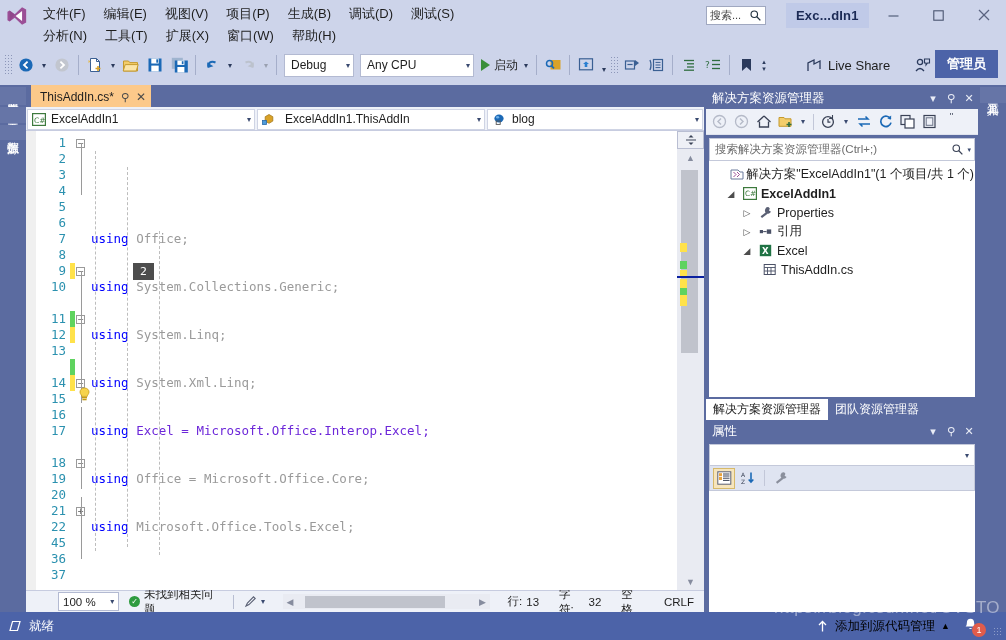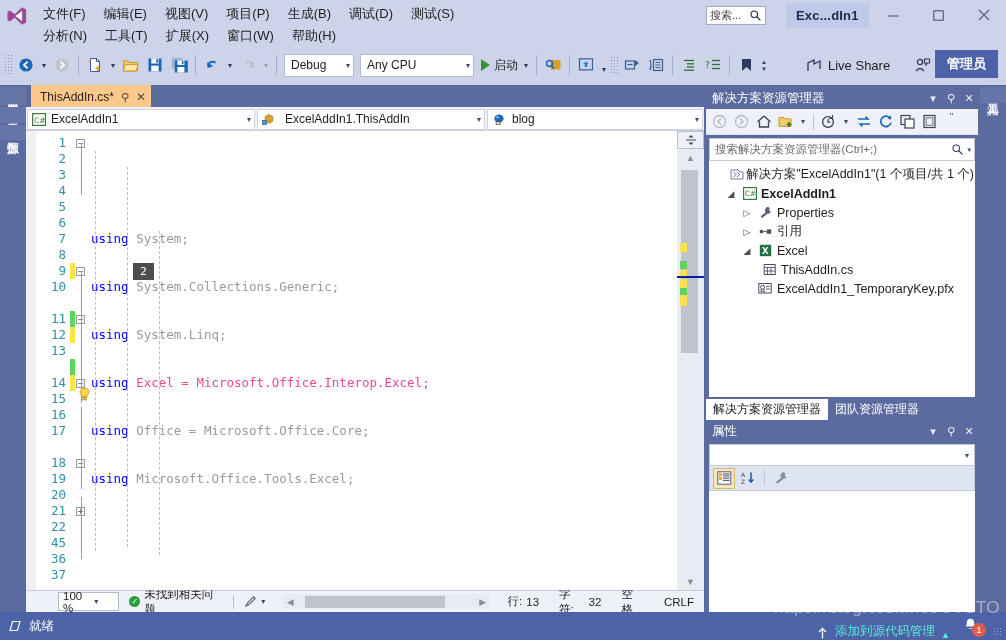--- a/index.html
+++ b/index.html
@@ -267,21 +267,21 @@
     font-family: "DejaVu Sans Mono", monospace;
     font-size: 12.5px;
     line-height: 16px;
     white-space: pre;
     position: relative;
     overflow: hidden;
   }
   .cline { height: 16px; white-space: pre; }
   .kw { color: #0000ff; }
   .grey { color: #9a9a9a; }
-  .blk { color: #ec4899; }
+  .blk { color: #6d28d9; }
   .collapsebox {
     display: inline-block;
     width: 9px; height: 9px;
     border: 1px solid #9a9a9a;
     background: #fff;
     font-size: 8px; line-height: 7px;
     text-align: center;
     color: #555;
     font-family: "DejaVu Sans", sans-serif;
     vertical-align: middle;
@@ -340,21 +340,21 @@
     border-top: 1px solid #c7cce0;
     display: flex; align-items: center;
     font-size: 11.5px; color: #1e1e1e;
     flex: 0 0 22px;
     gap: 0;
   }
   .zoomcombo {
     width: 62px; height: 19px; background: #fff;
     border: 1px solid #b3bad2; margin-left: 32px;
     display: flex; align-items: center;
-    font-size: 11.5px; padding: 0 20px 0 4px;
+    font-size: 11.5px; padding: 0 4px 0 4px;
   }
   .zoomcombo span:first-child { flex:1; }
   .statusitem { display:flex; align-items:center; gap:4px; padding: 0 10px; }
   .greencheck {
     width: 11px; height: 11px; border-radius: 50%;
     background: #2e9b3f; color:#fff;
     font-size: 8px; line-height: 11px; text-align:center;
   }
   .hsep { width: 1px; height: 14px; background: #b8bed2; }
   .hscroll {
@@ -453,22 +453,22 @@
     background: #4c63a8;
     display: flex; align-items: center;
     color: #fff; font-size: 12.5px;
     flex: 0 0 28px;
     position: relative;
     padding-left: 8px;
     gap: 7px;
   }
   .srcctl {
     position: absolute; right: 56px; top: 0;
-    height: 28px; display:flex; align-items:flex-end; gap:6px;
-    font-size: 12.5px; color:#5eead4;
+    height: 28px; display:flex; align-items:center; gap:6px;
+    font-size: 12.5px; color:#000000;
   }
   .bell-wrap { position:absolute; right: 24px; top: 5px; width: 20px; height:20px; }
   .bell-badge {
     position:absolute; right:-4px; top:6px;
     width: 14px; height: 14px; border-radius: 50%;
     background: #e05c4b; color: #fff;
     font-size: 9px; line-height:14px; text-align:center;
     font-family:"Liberation Sans",sans-serif;
   }
   .resizer {
@@ -830,23 +830,24 @@
           <div class="vsolid" style="left:6px;top:140px;height:132px"></div>
           <div class="vsolid" style="left:6px;top:276px;height:82px"></div>
           <div class="vsolid" style="left:6px;top:366px;height:62px"></div>
         </div>
 
         <div class="code-col">
           <div class="vline" style="left:4px;top:20px;height:400px"></div>
           <div class="vline" style="left:36px;top:36px;height:380px"></div>
           <div class="vline" style="left:68px;top:100px;height:324px"></div>
 
-          <div class="cline"><span class="kw">using</span> <span class="grey">System;</span></div>
+          <div class="cline"><span class="kw">using</span> <span class="grey">Office;</span></div>
           <div class="cline"><span class="kw">using</span> <span class="grey">System.Collections.Generic;</span></div>
           <div class="cline"><span class="kw">using</span> <span class="grey">System.Linq;</span></div>
+          <div class="cline"><span class="kw">using</span> <span class="grey">System.Xml.Linq;</span></div>
           <div class="cline"><span class="kw">using</span> <span class="blk">Excel = Microsoft.Office.Interop.Excel;</span></div>
           <div class="cline"><span class="kw">using</span> <span class="grey">Office = Microsoft.Office.Core;</span></div>
           <div class="cline"><span class="kw">using</span> <span class="grey">Microsoft.Office.Tools.Excel;</span></div>
           
           
           
           
           
           
           
@@ -1076,33 +1077,20 @@
                 <rect x="1.2" y="1.5" width="11" height="10" fill="#fff" stroke="#4a5166" stroke-width="1"></rect>
                 <line x1="1.2" y1="4.5" x2="12.2" y2="4.5" stroke="#4a5166" stroke-width="0.9"></line>
                 <line x1="4.5" y1="4.5" x2="4.5" y2="11.5" stroke="#4a5166" stroke-width="0.9"></line>
                 <line x1="8" y1="4.5" x2="8" y2="11.5" stroke="#4a5166" stroke-width="0.9"></line>
                 <line x1="1.2" y1="8" x2="12.2" y2="8" stroke="#4a5166" stroke-width="0.9"></line>
               </svg>
             </span>
             <span class="tlabel">ThisAddIn.cs</span>
           </div>
 
-          <div class="trow" style="padding-left:28px">
-            <span class="tw"></span>
-            <span class="ticon">
-              <svg width="15" height="13" viewBox="0 0 15 13">
-                <rect x="0.8" y="1.5" width="12.4" height="9.5" fill="none" stroke="#4a5166" stroke-width="1"></rect>
-                <circle cx="4.6" cy="5.2" r="2" fill="none" stroke="#4a5166" stroke-width="1"></circle>
-                <path d="M3.3 6.8 L3 10 l1.6 -1 l1.6 1 l-0.3 -3.2" fill="none" stroke="#4a5166" stroke-width="0.9"></path>
-                <line x1="8" y1="4.4" x2="12" y2="4.4" stroke="#4a5166" stroke-width="0.9"></line>
-                <line x1="8" y1="7" x2="12" y2="7" stroke="#4a5166" stroke-width="0.9"></line>
-              </svg>
-            </span>
-            <span class="tlabel">ExcelAddIn1_TemporaryKey.pfx</span>
-          </div>
         </div>
       </div>
 
       <div class="doctabs-bottom">
         <div class="dtab">解决方案资源管理器</div>
         <div class="dtab inactive">团队资源管理器</div>
       </div>
 
       <div class="panel" style="flex:1">
         <div class="panel-title prop-title">

